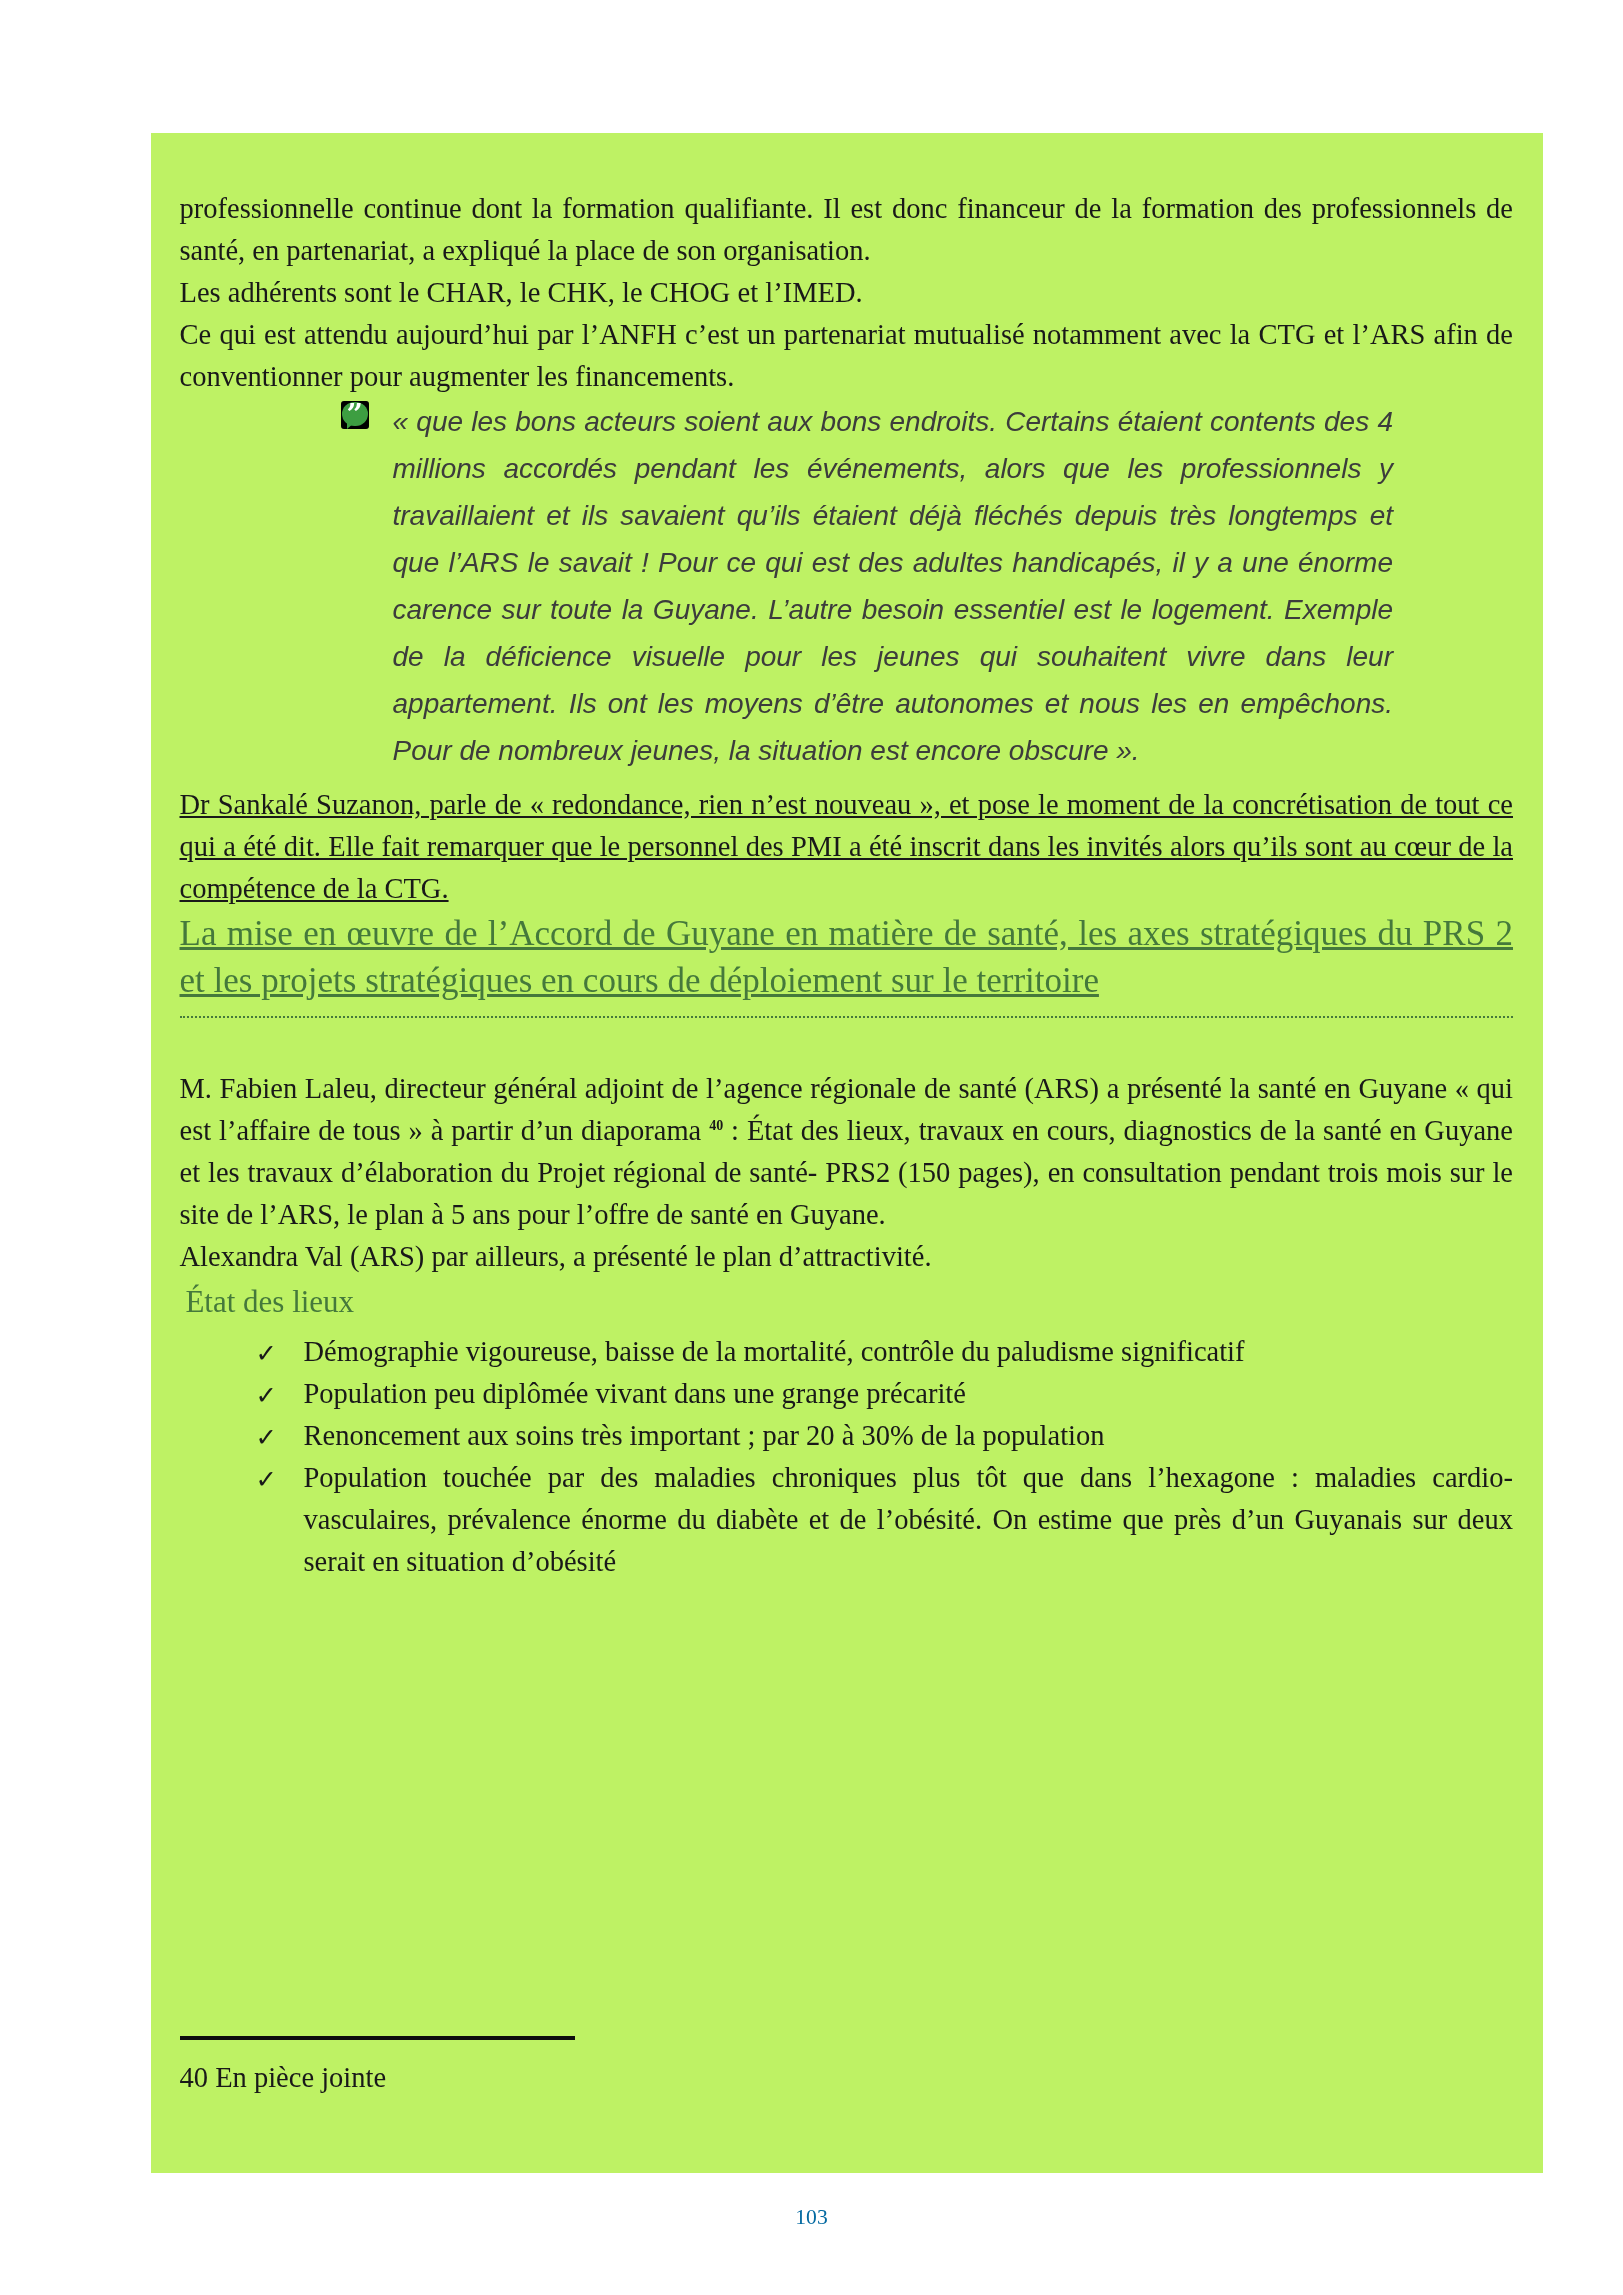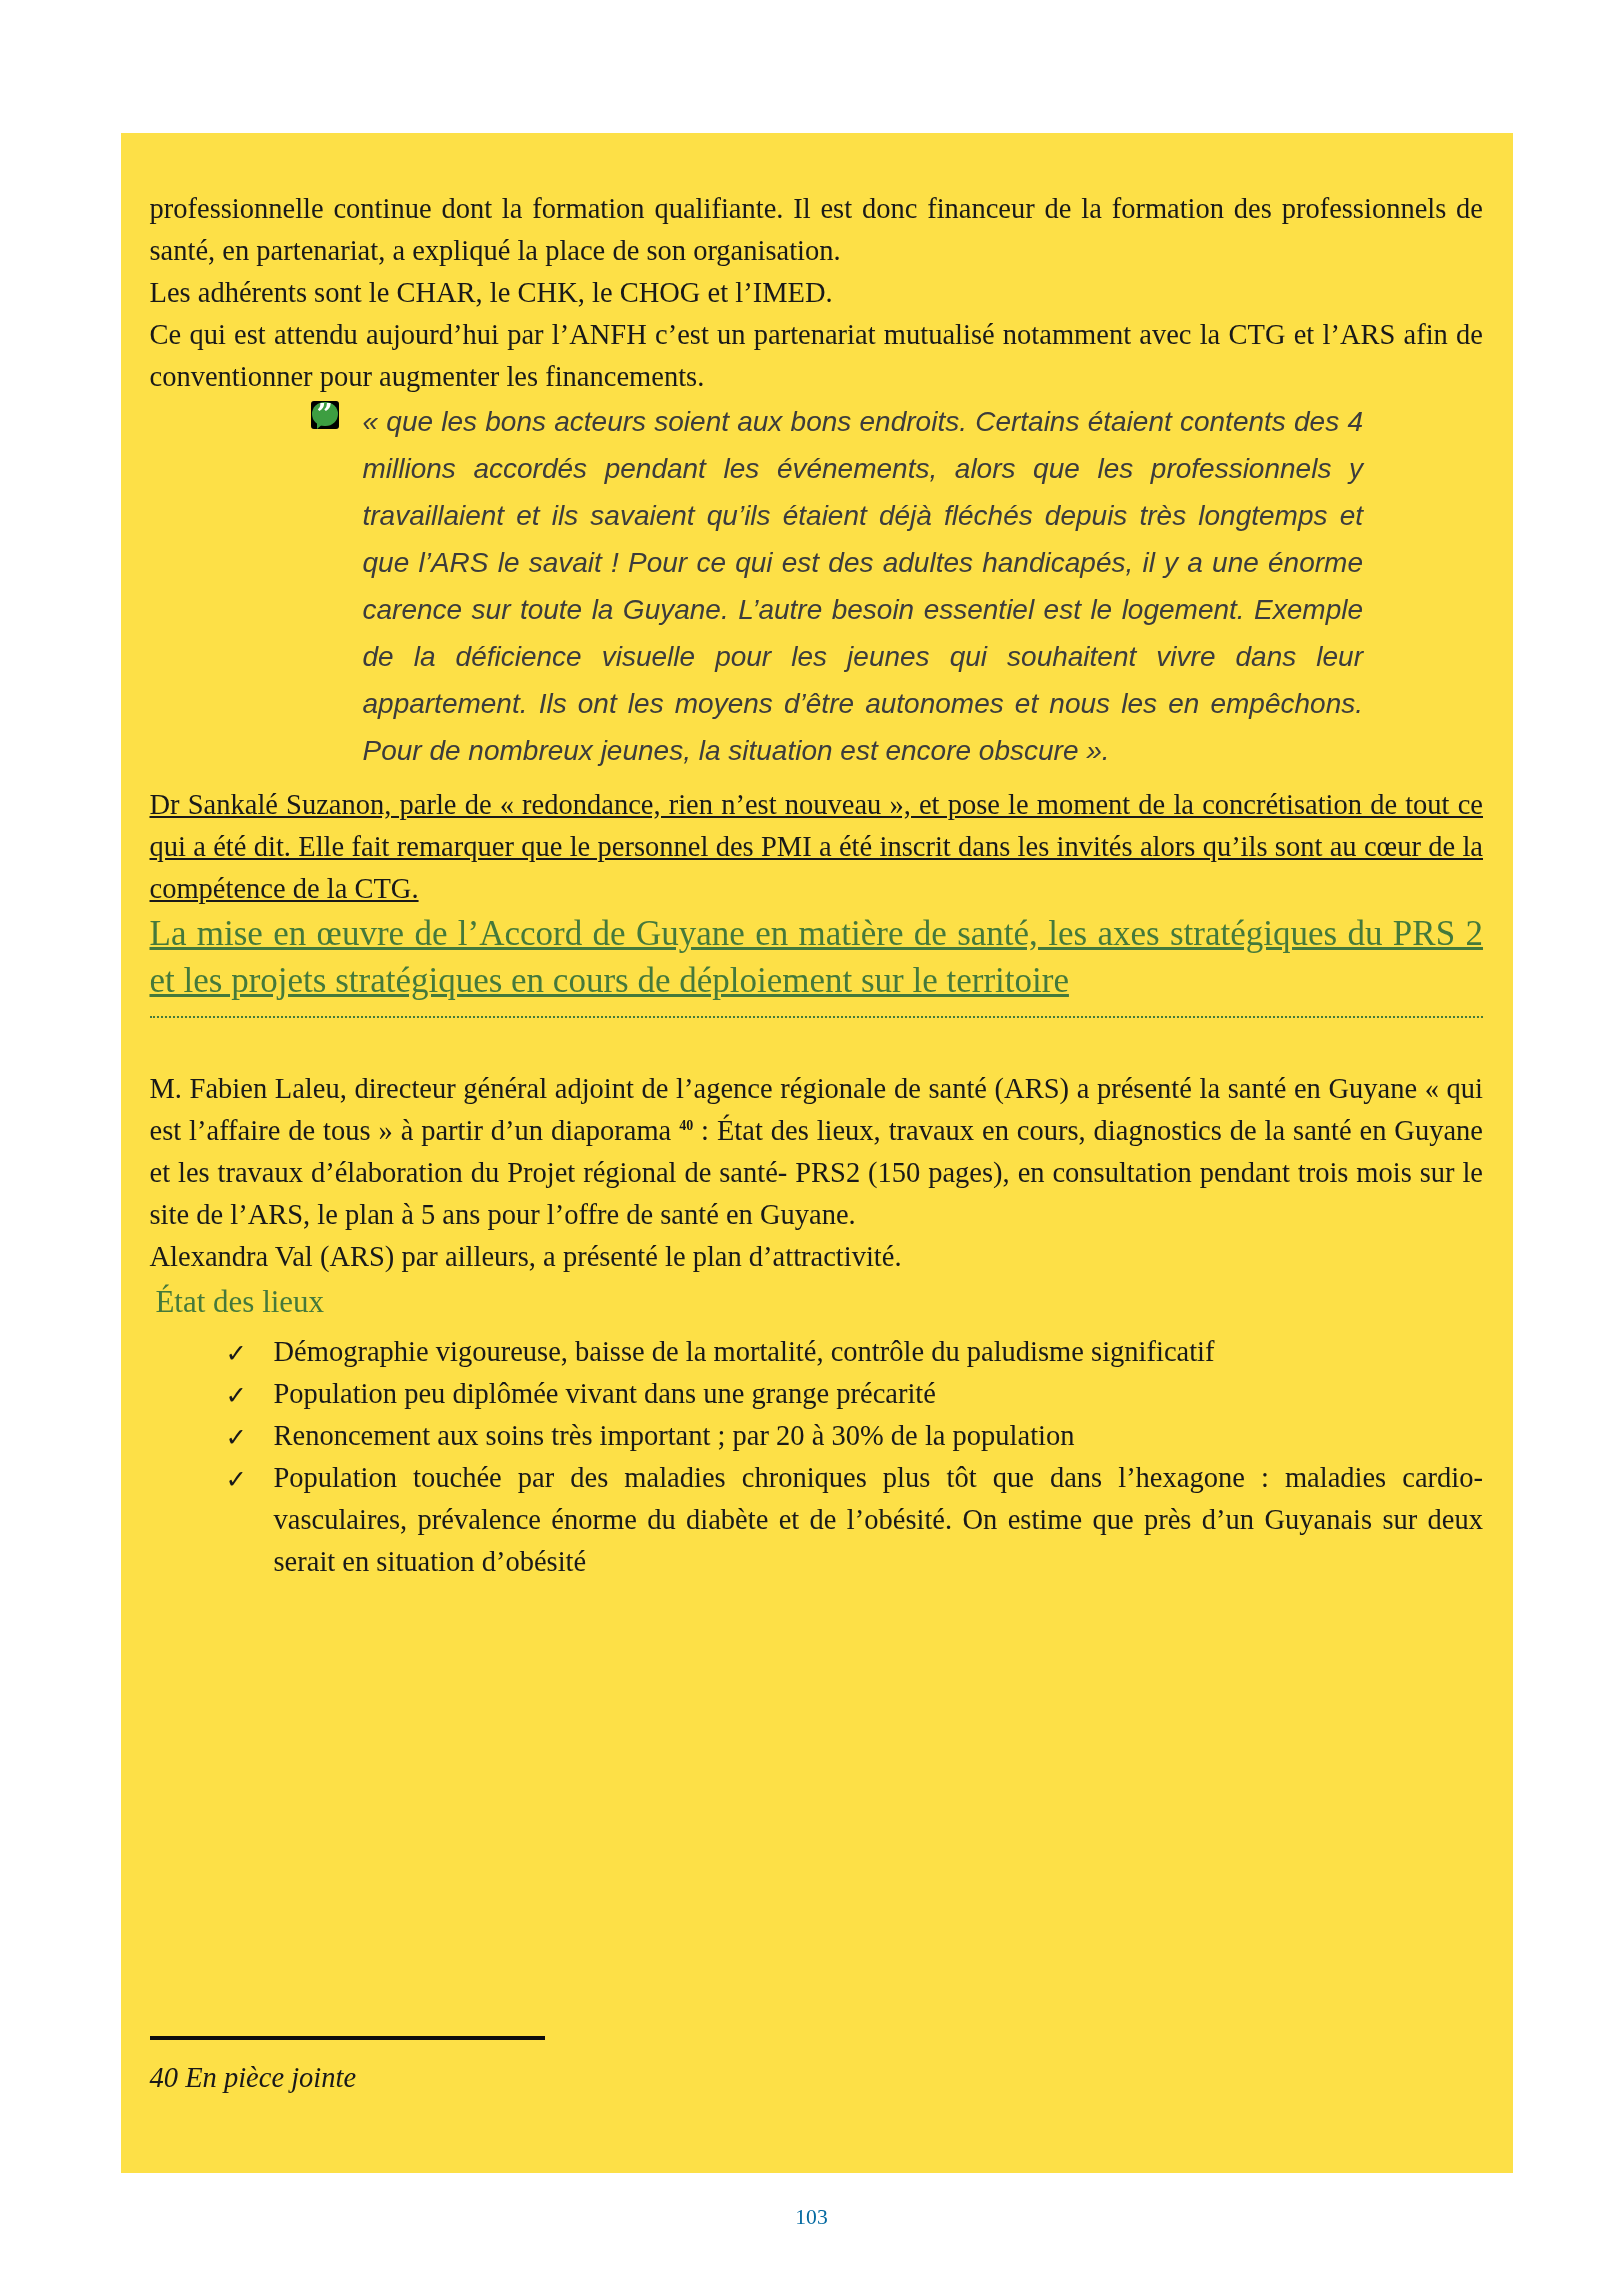--- a/index.html
+++ b/index.html
@@ -110,21 +110,21 @@
   }
   .check {
     position: absolute;
     left: -48px; top: 1px;
     font-family: "DejaVu Sans", sans-serif;
     font-size: 25.5px;
   }
 
   .fill { flex: 1 1 auto; min-height: 9.8px; }
 
-  .footnote { margin-bottom: 74px; font-style: italic; }
+  .footnote { margin-bottom: 74px; }
   .fn-rule {
     width: 395px;
     border-top: 4.4px solid #0d0d0d;
     height: 0;
     margin: 0 0 16.7px 0;
   }
   .fn-text {
     font-size: 23px;
     line-height: 30px;
     text-align: left !important;
@@ -135,21 +135,21 @@
     left: 0; right: 0;
     top: 2205px;
     text-align: center;
     font-size: 21.6px;
     color: #0369a1;
   }
 </style>
 </head>
 <body>
 
-<div class="panel" style="background: #fde047;">
+<div class="panel" style="background: #bef264; margin-left: 30px;">
 
   <p class="p1">professionnelle continue dont la formation qualifiante. Il est donc financeur de la formation des professionnels de santé, en partenariat, a expliqué la place de son organisation.</p>
 
   <p class="p2">Les adhérents sont le CHAR, le CHK, le CHOG et l’IMED.</p>
 
   <p class="p3">Ce qui est attendu aujourd’hui par l’ANFH c’est un partenariat mutualisé notamment avec la CTG et l’ARS afin de conventionner pour augmenter les financements.</p>
 
 
   <div class="quote" style="color: rgb(60, 60, 60);">
     <span class="qicon">

